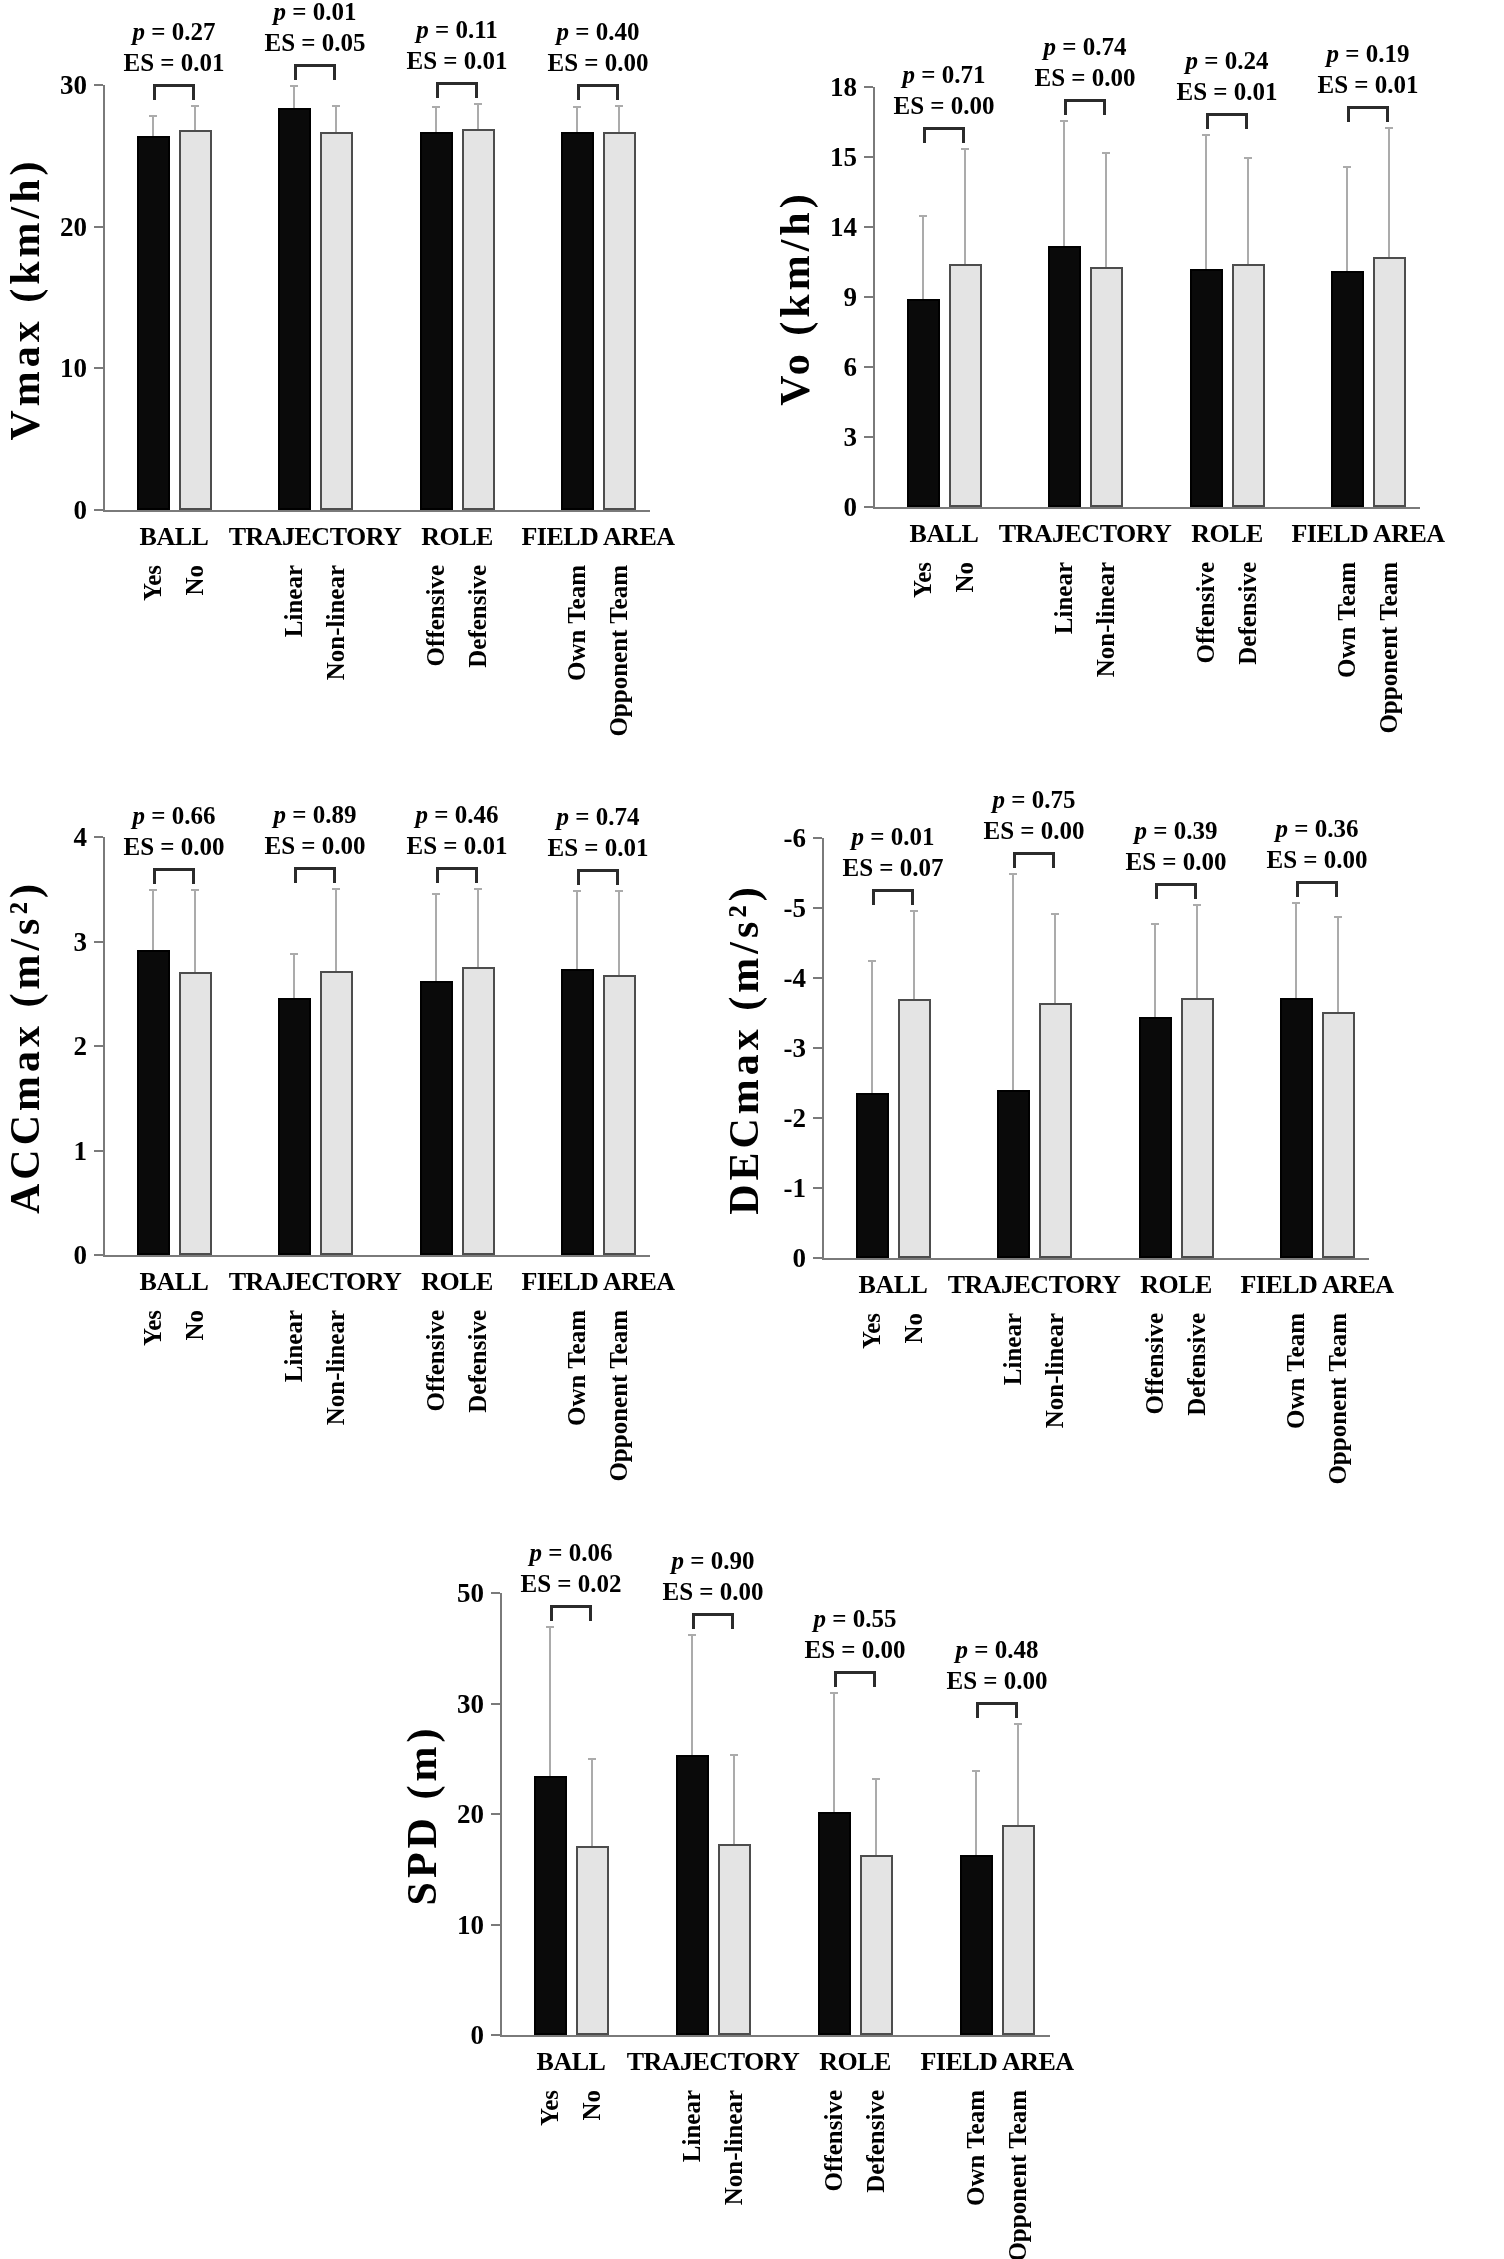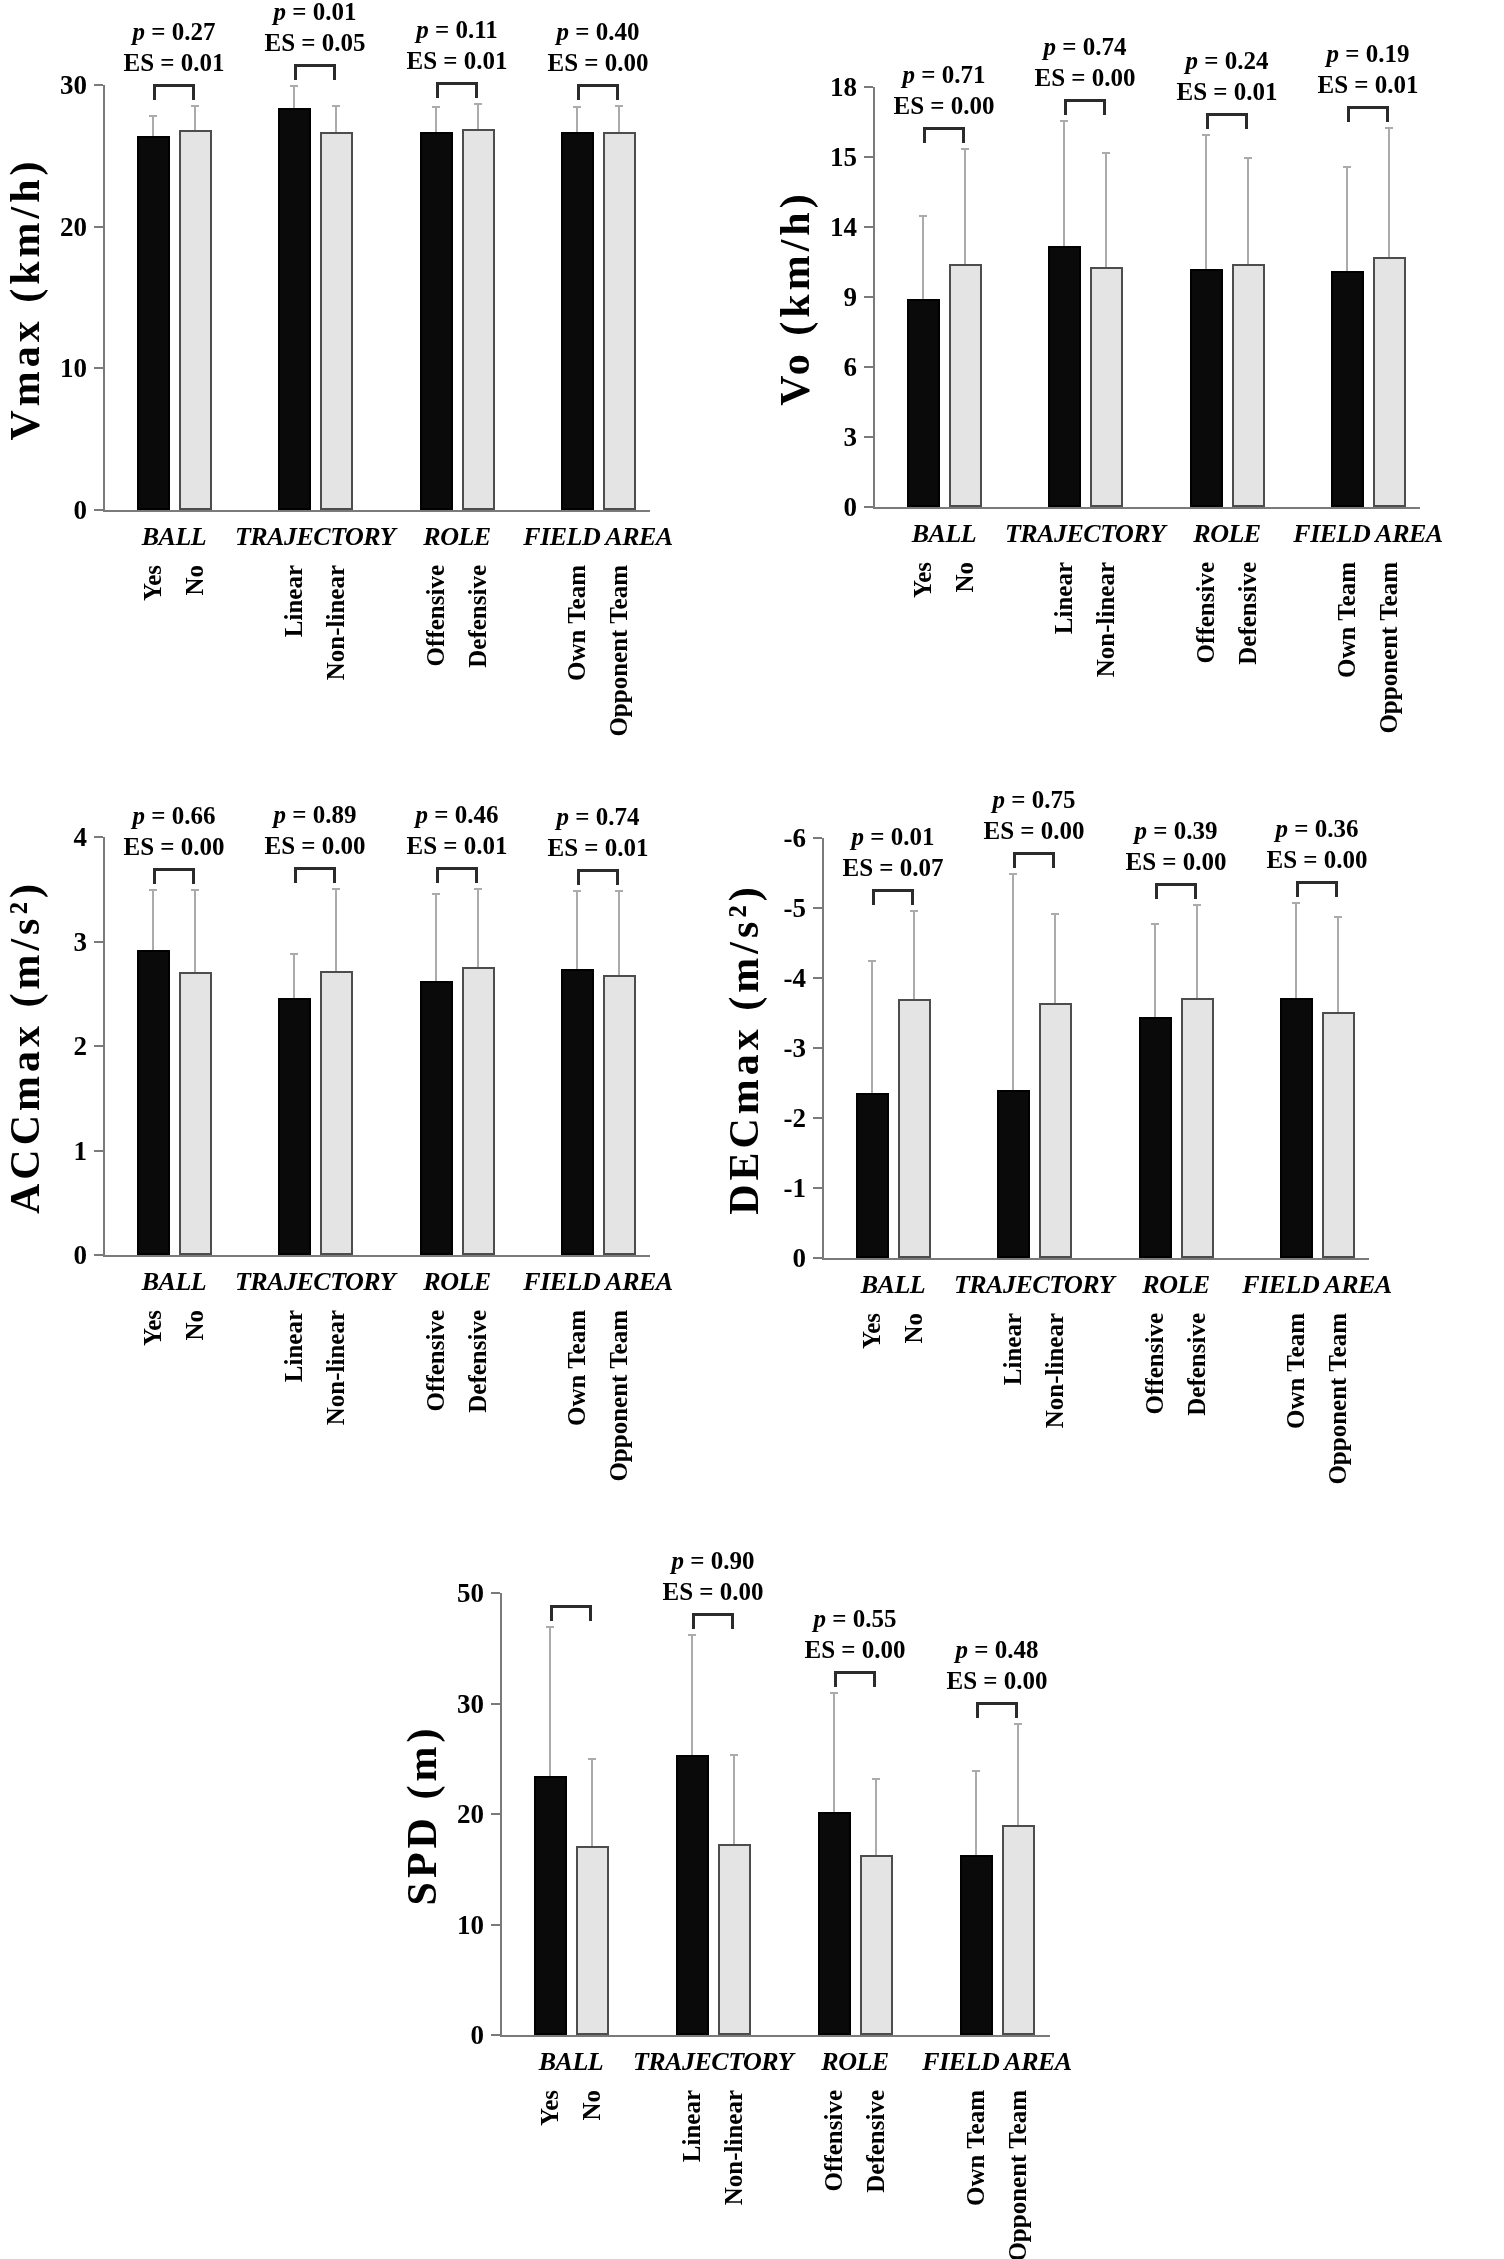--- a/index.html
+++ b/index.html
@@ -32,21 +32,21 @@
     position:absolute;box-sizing:border-box;height:16px;
     border-top:3px solid #2b2b2b;border-left:3px solid #2b2b2b;border-right:3px solid #2b2b2b;
   }
   .ann{
     position:absolute;width:220px;text-align:center;
     font-weight:bold;font-size:25px;line-height:1.25;white-space:nowrap;
   }
   .ann i{font-style:italic;}
   .cat-label{
     position:absolute;width:220px;text-align:center;
-    font-weight:bold;font-size:26px;letter-spacing:-0.5px;white-space:nowrap;font-style:italic;
+    font-weight:bold;font-size:26px;letter-spacing:-0.5px;white-space:nowrap;
   }
   .sub-label{
     position:absolute;width:195px;height:28px;line-height:28px;
     text-align:right;font-weight:bold;font-size:25px;white-space:nowrap;
     transform-origin:0 0;transform:rotate(-90deg);
   }
 </style>
 </head>
 <body>
 
@@ -308,20 +308,21 @@
         <div class="tick-label" style="top: -16px;">50</div>
         <div class="whisker" style="left: 47px; bottom: 259px; height: 150px;"></div>
         <div class="whisker-cap" style="left: 44px; bottom: 407px;"></div>
         <div class="bar black" style="left: 32px; bottom: 0px; height: 259px;"></div>
         <div class="sub-label" style="left: 34px; top: 692px;">Yes</div>
         <div class="whisker" style="left: 89px; bottom: 189px; height: 88px;"></div>
         <div class="whisker-cap" style="left: 86px; bottom: 275px;"></div>
         <div class="bar gray" style="left: 74px; bottom: 0px; height: 189px;"></div>
         <div class="sub-label" style="left: 76px; top: 692px;">No</div>
         <div class="bracket" style="left: 48px; width: 42px; bottom: 414px;"></div>
+        <div class="ann" style="left: -41px; bottom: 436px;"><span><i>p</i> = 0.06</span><br><span>ES = 0.02</span></div>
         <div class="cat-label" style="left: -41px; top: 454px;">BALL</div>
         <div class="whisker" style="left: 189px; bottom: 280px; height: 121px;"></div>
         <div class="whisker-cap" style="left: 186px; bottom: 399px;"></div>
         <div class="bar black" style="left: 174px; bottom: 0px; height: 280px;"></div>
         <div class="sub-label" style="left: 176px; top: 692px;">Linear</div>
         <div class="whisker" style="left: 231px; bottom: 191px; height: 90px;"></div>
         <div class="whisker-cap" style="left: 228px; bottom: 279px;"></div>
         <div class="bar gray" style="left: 216px; bottom: 0px; height: 191px;"></div>
         <div class="sub-label" style="left: 218px; top: 692px;">Non-linear</div>
         <div class="bracket" style="left: 190px; width: 42px; bottom: 406px;"></div>

